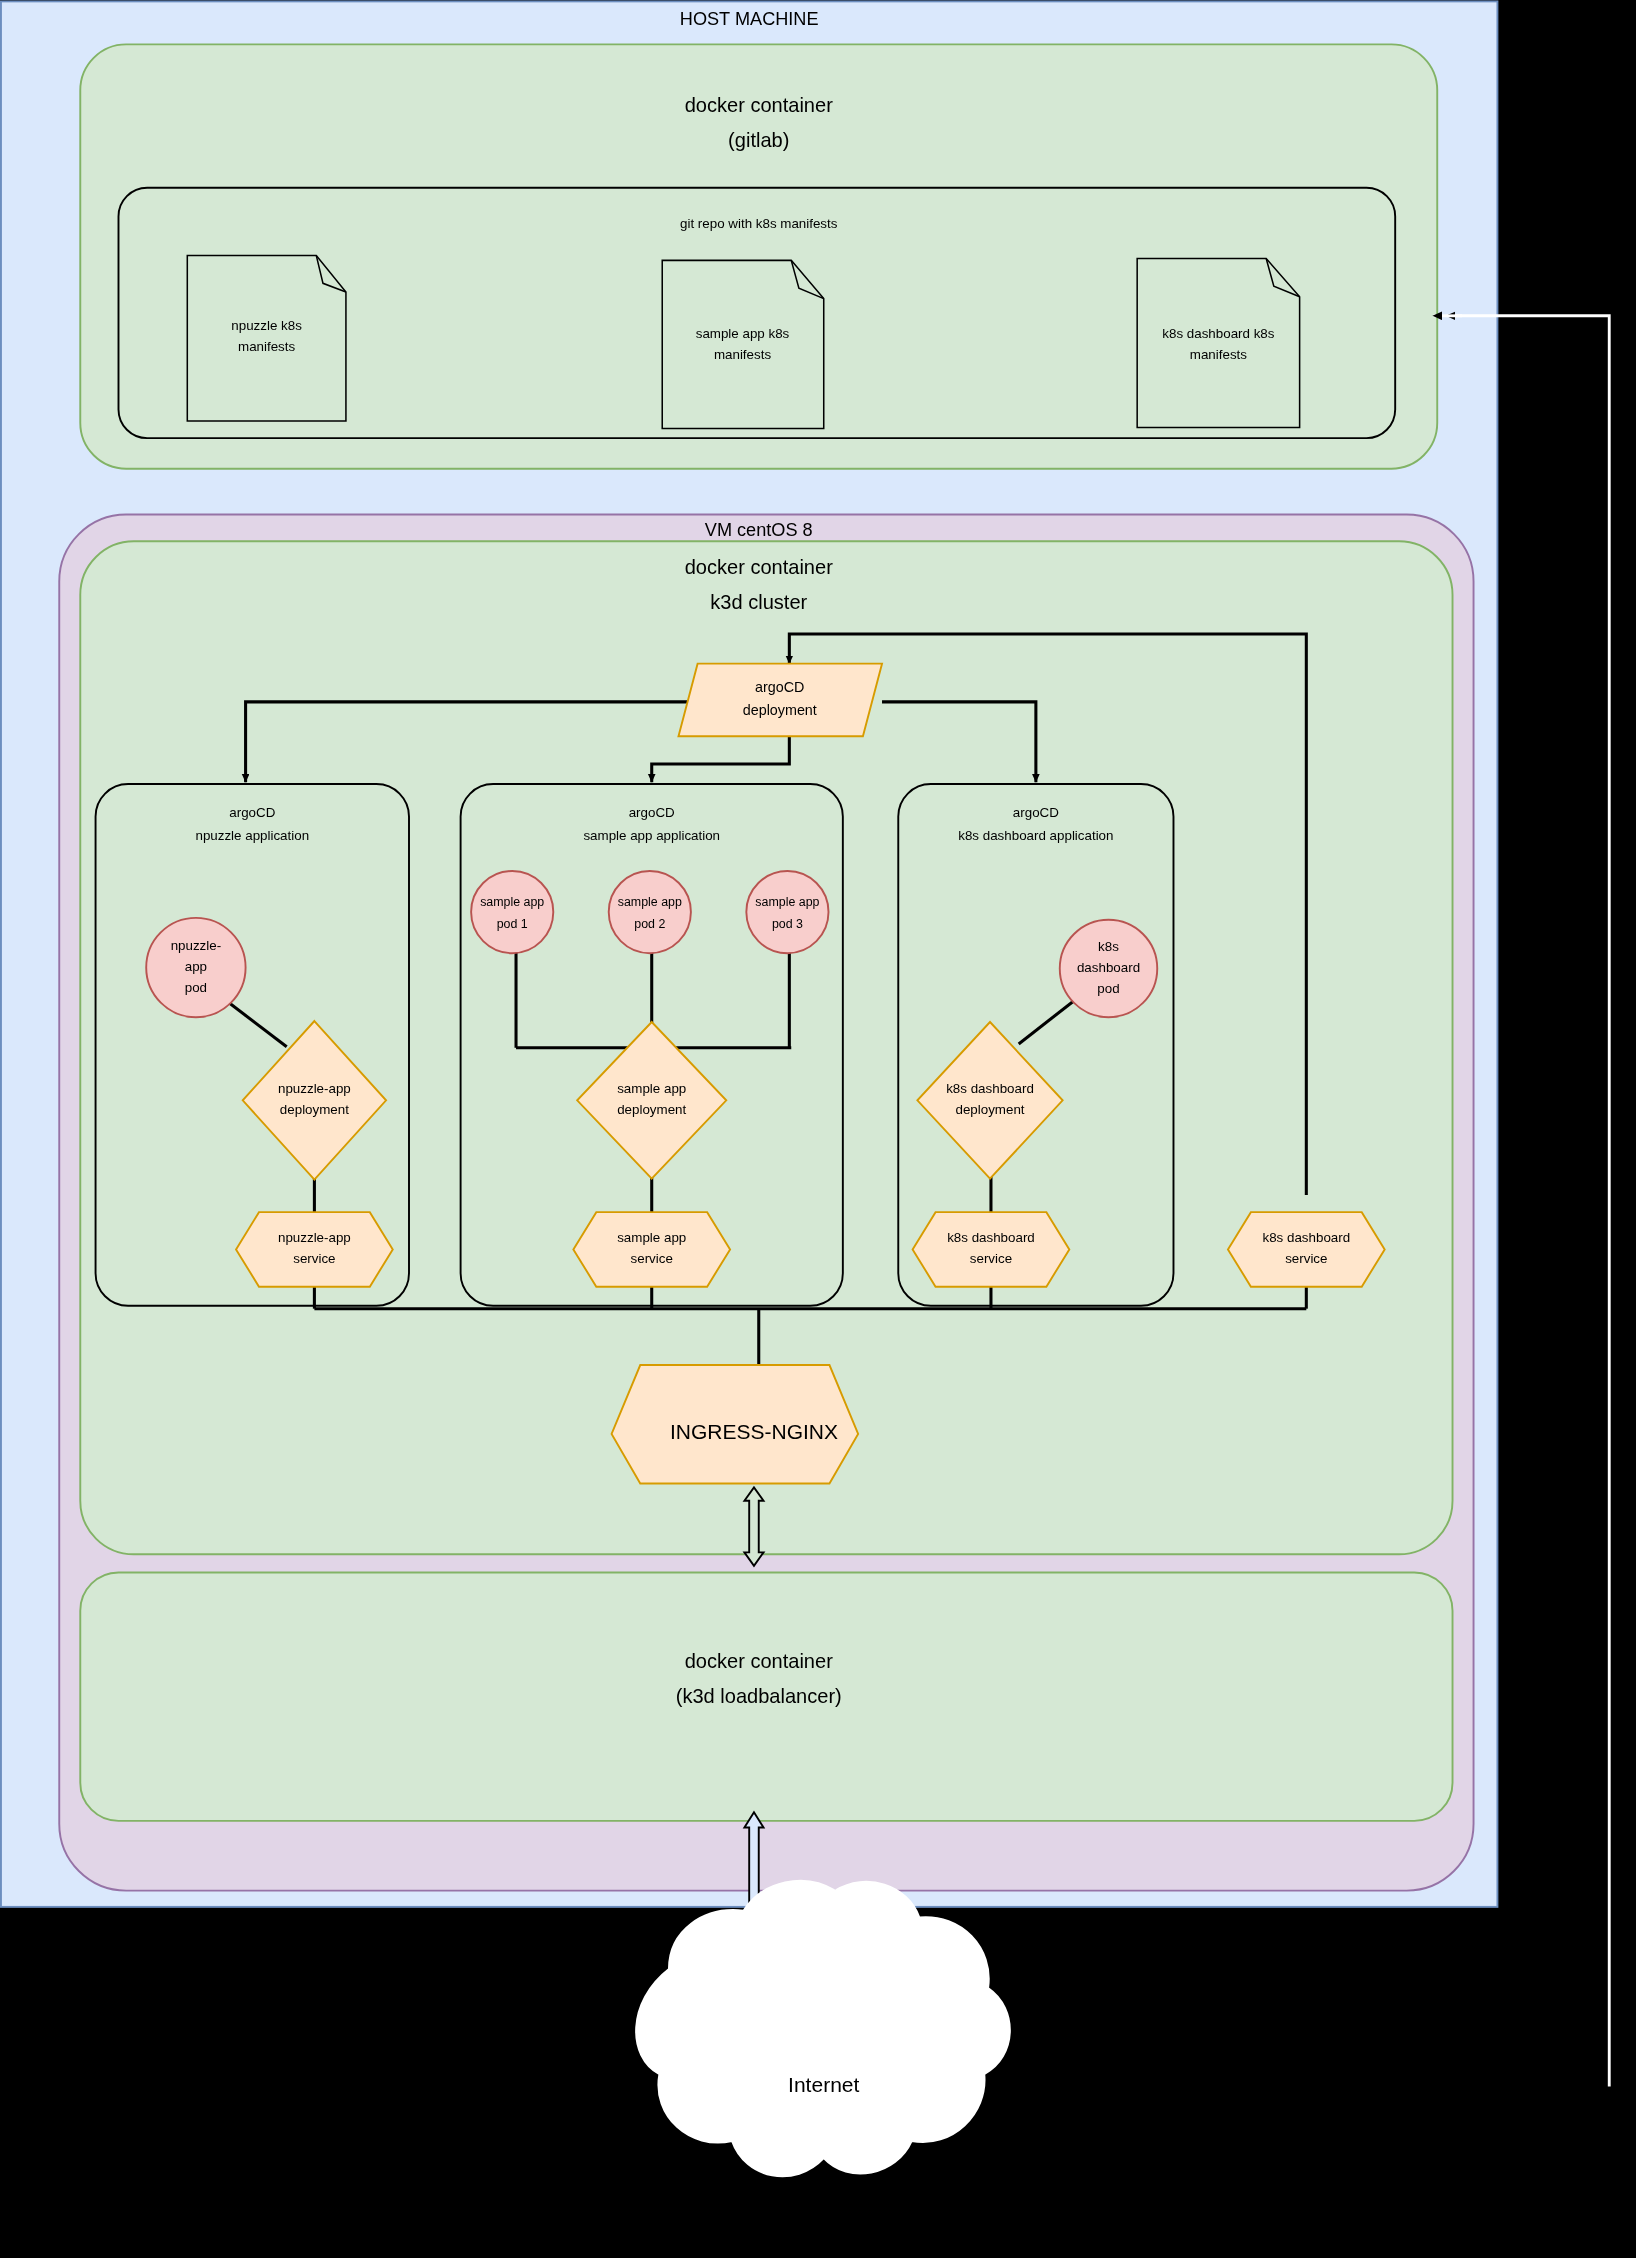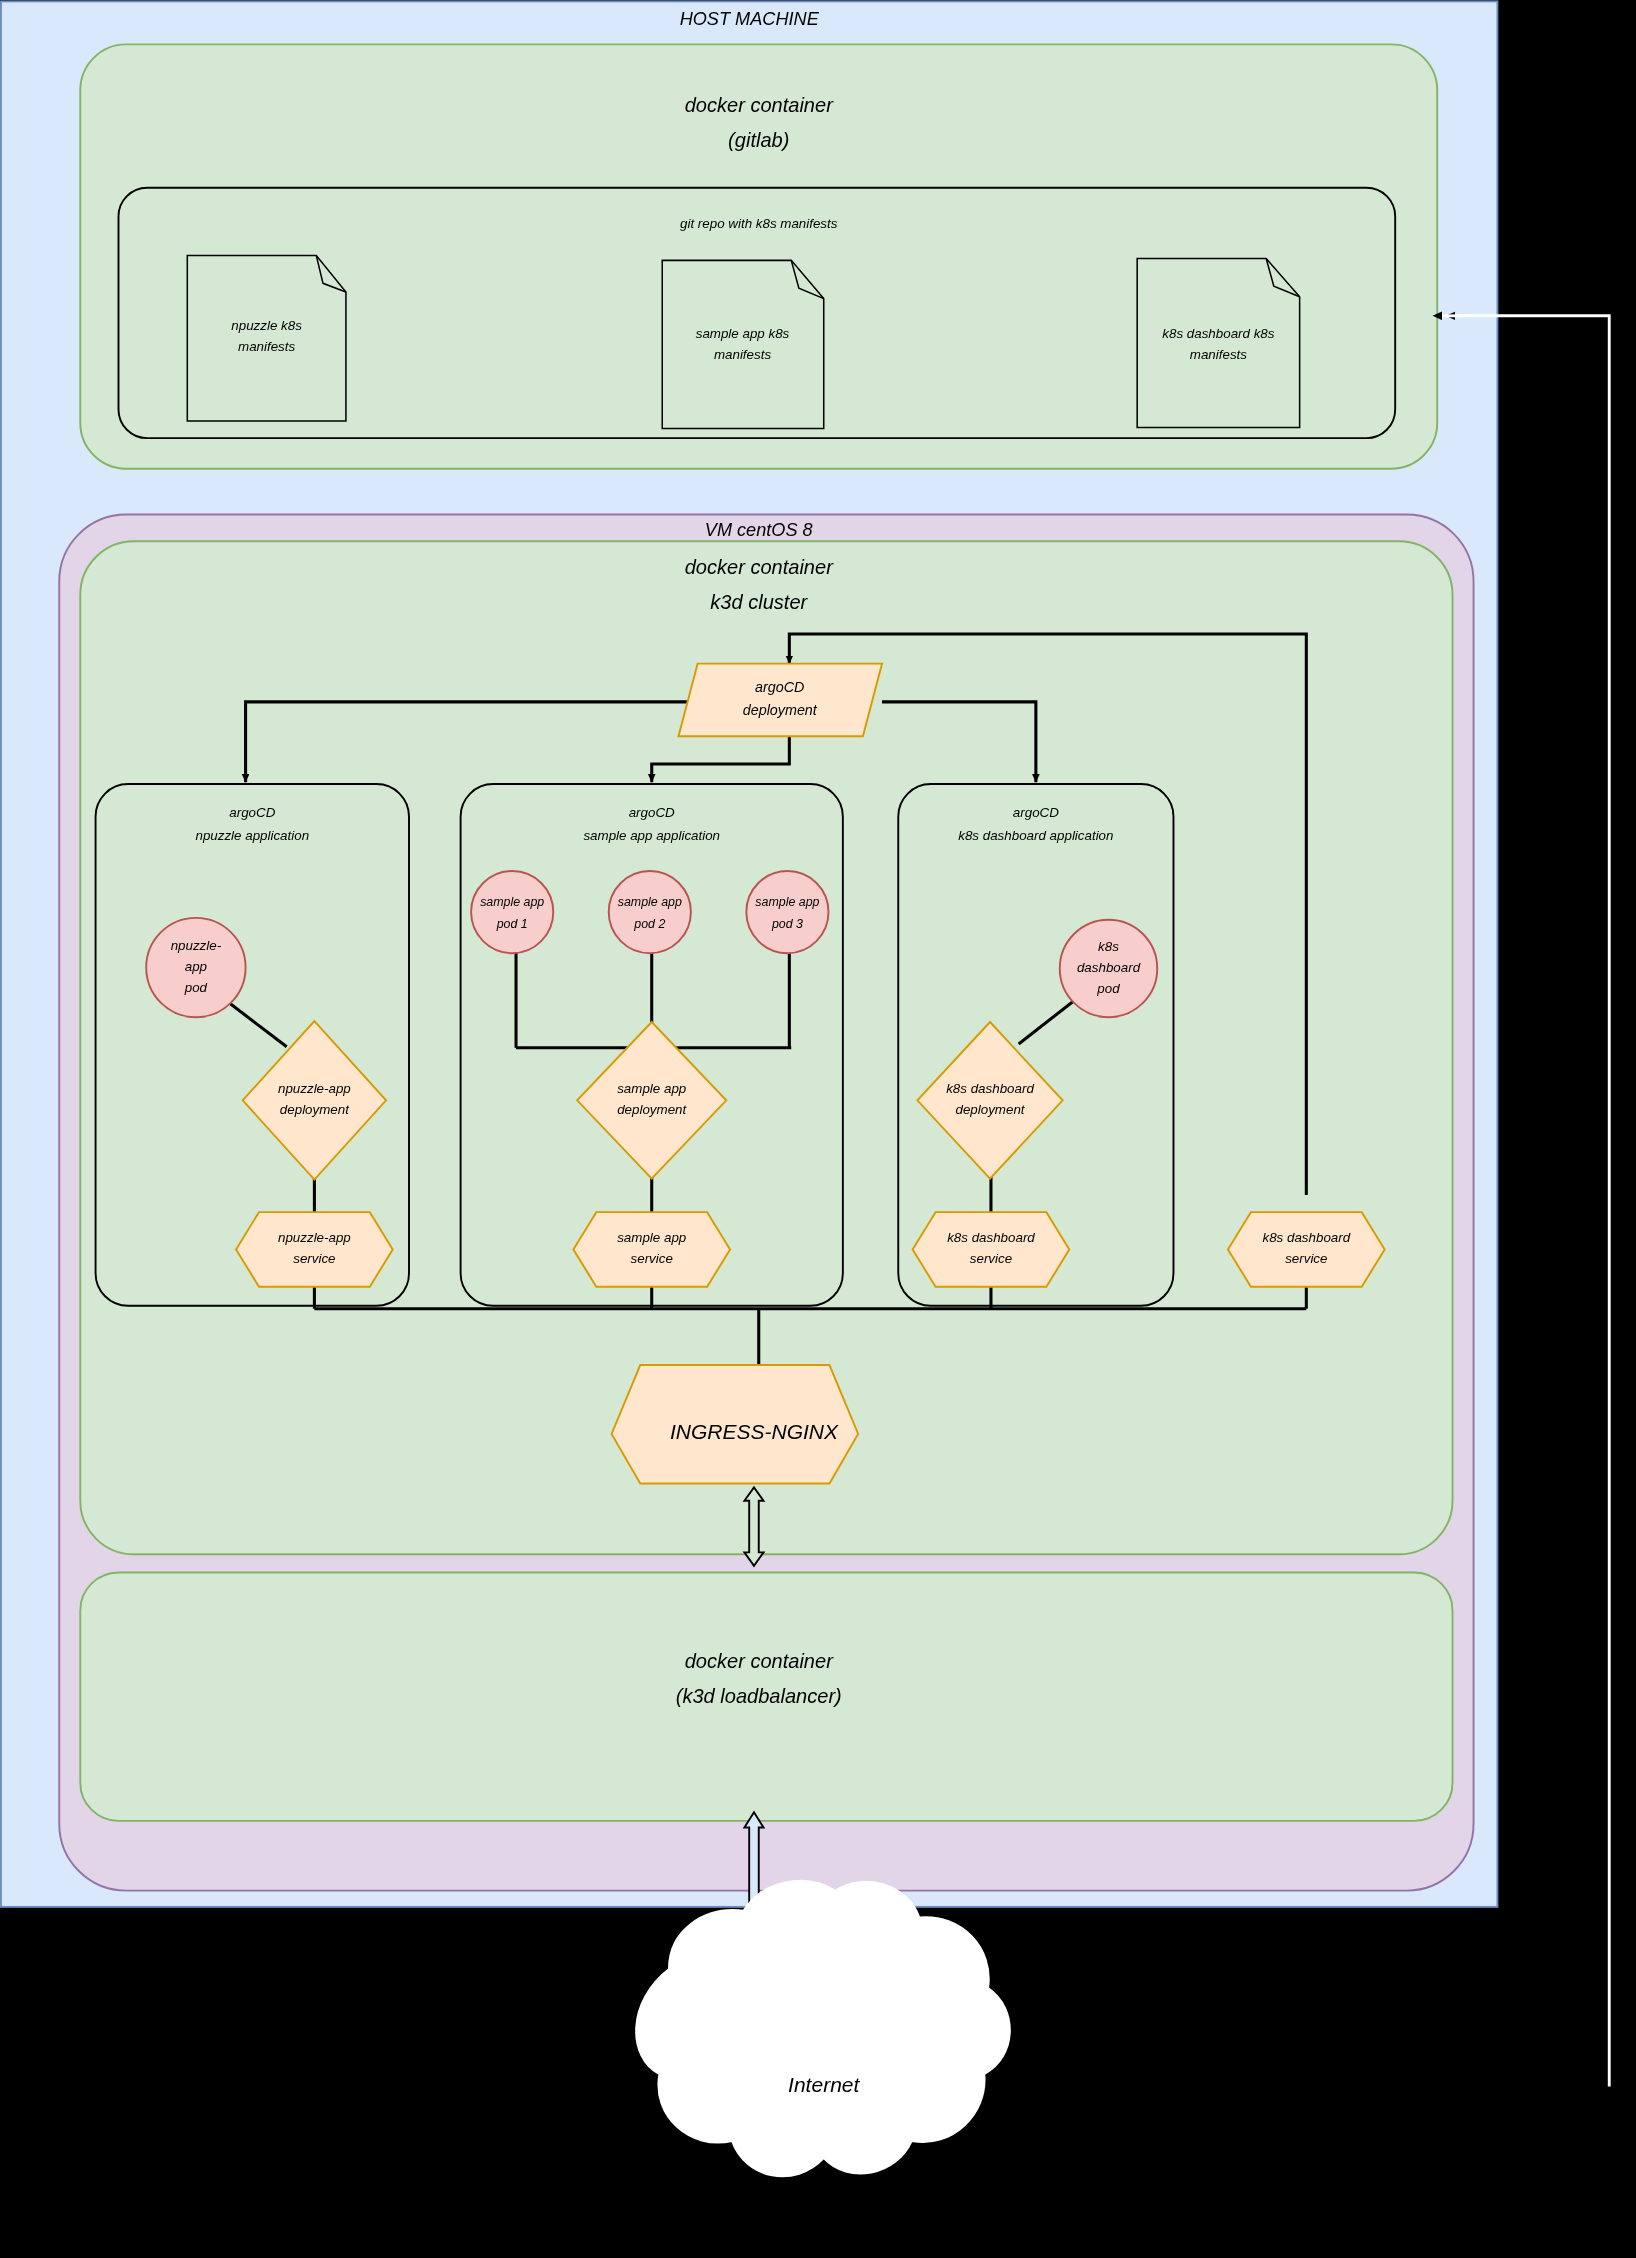--- a/index.html
+++ b/index.html
@@ -1,17 +1,17 @@
 <!DOCTYPE html>
 <html><head>
 <meta charset="utf-8">
 <style>
   html,body{margin:0;padding:0;background:#000;}
   #stage{position:relative;width:1636px;height:2259px;background:#000;overflow:hidden;
-    font-family:"Liberation Sans", sans-serif;font-style:italic;}
+    font-family:"Liberation Sans", sans-serif;}
   svg#diagram{position:absolute;left:0;top:0;width:1636px;height:2259px;display:block;}
   text{font-family:"Liberation Sans", sans-serif; fill:#000;}
   .lbl{text-anchor:middle;dominant-baseline:middle;}
 </style>
 </head>
 <body>
 
 <div id="stage">
 <svg id="diagram" viewBox="0 0 1712 2363">
   <defs>

